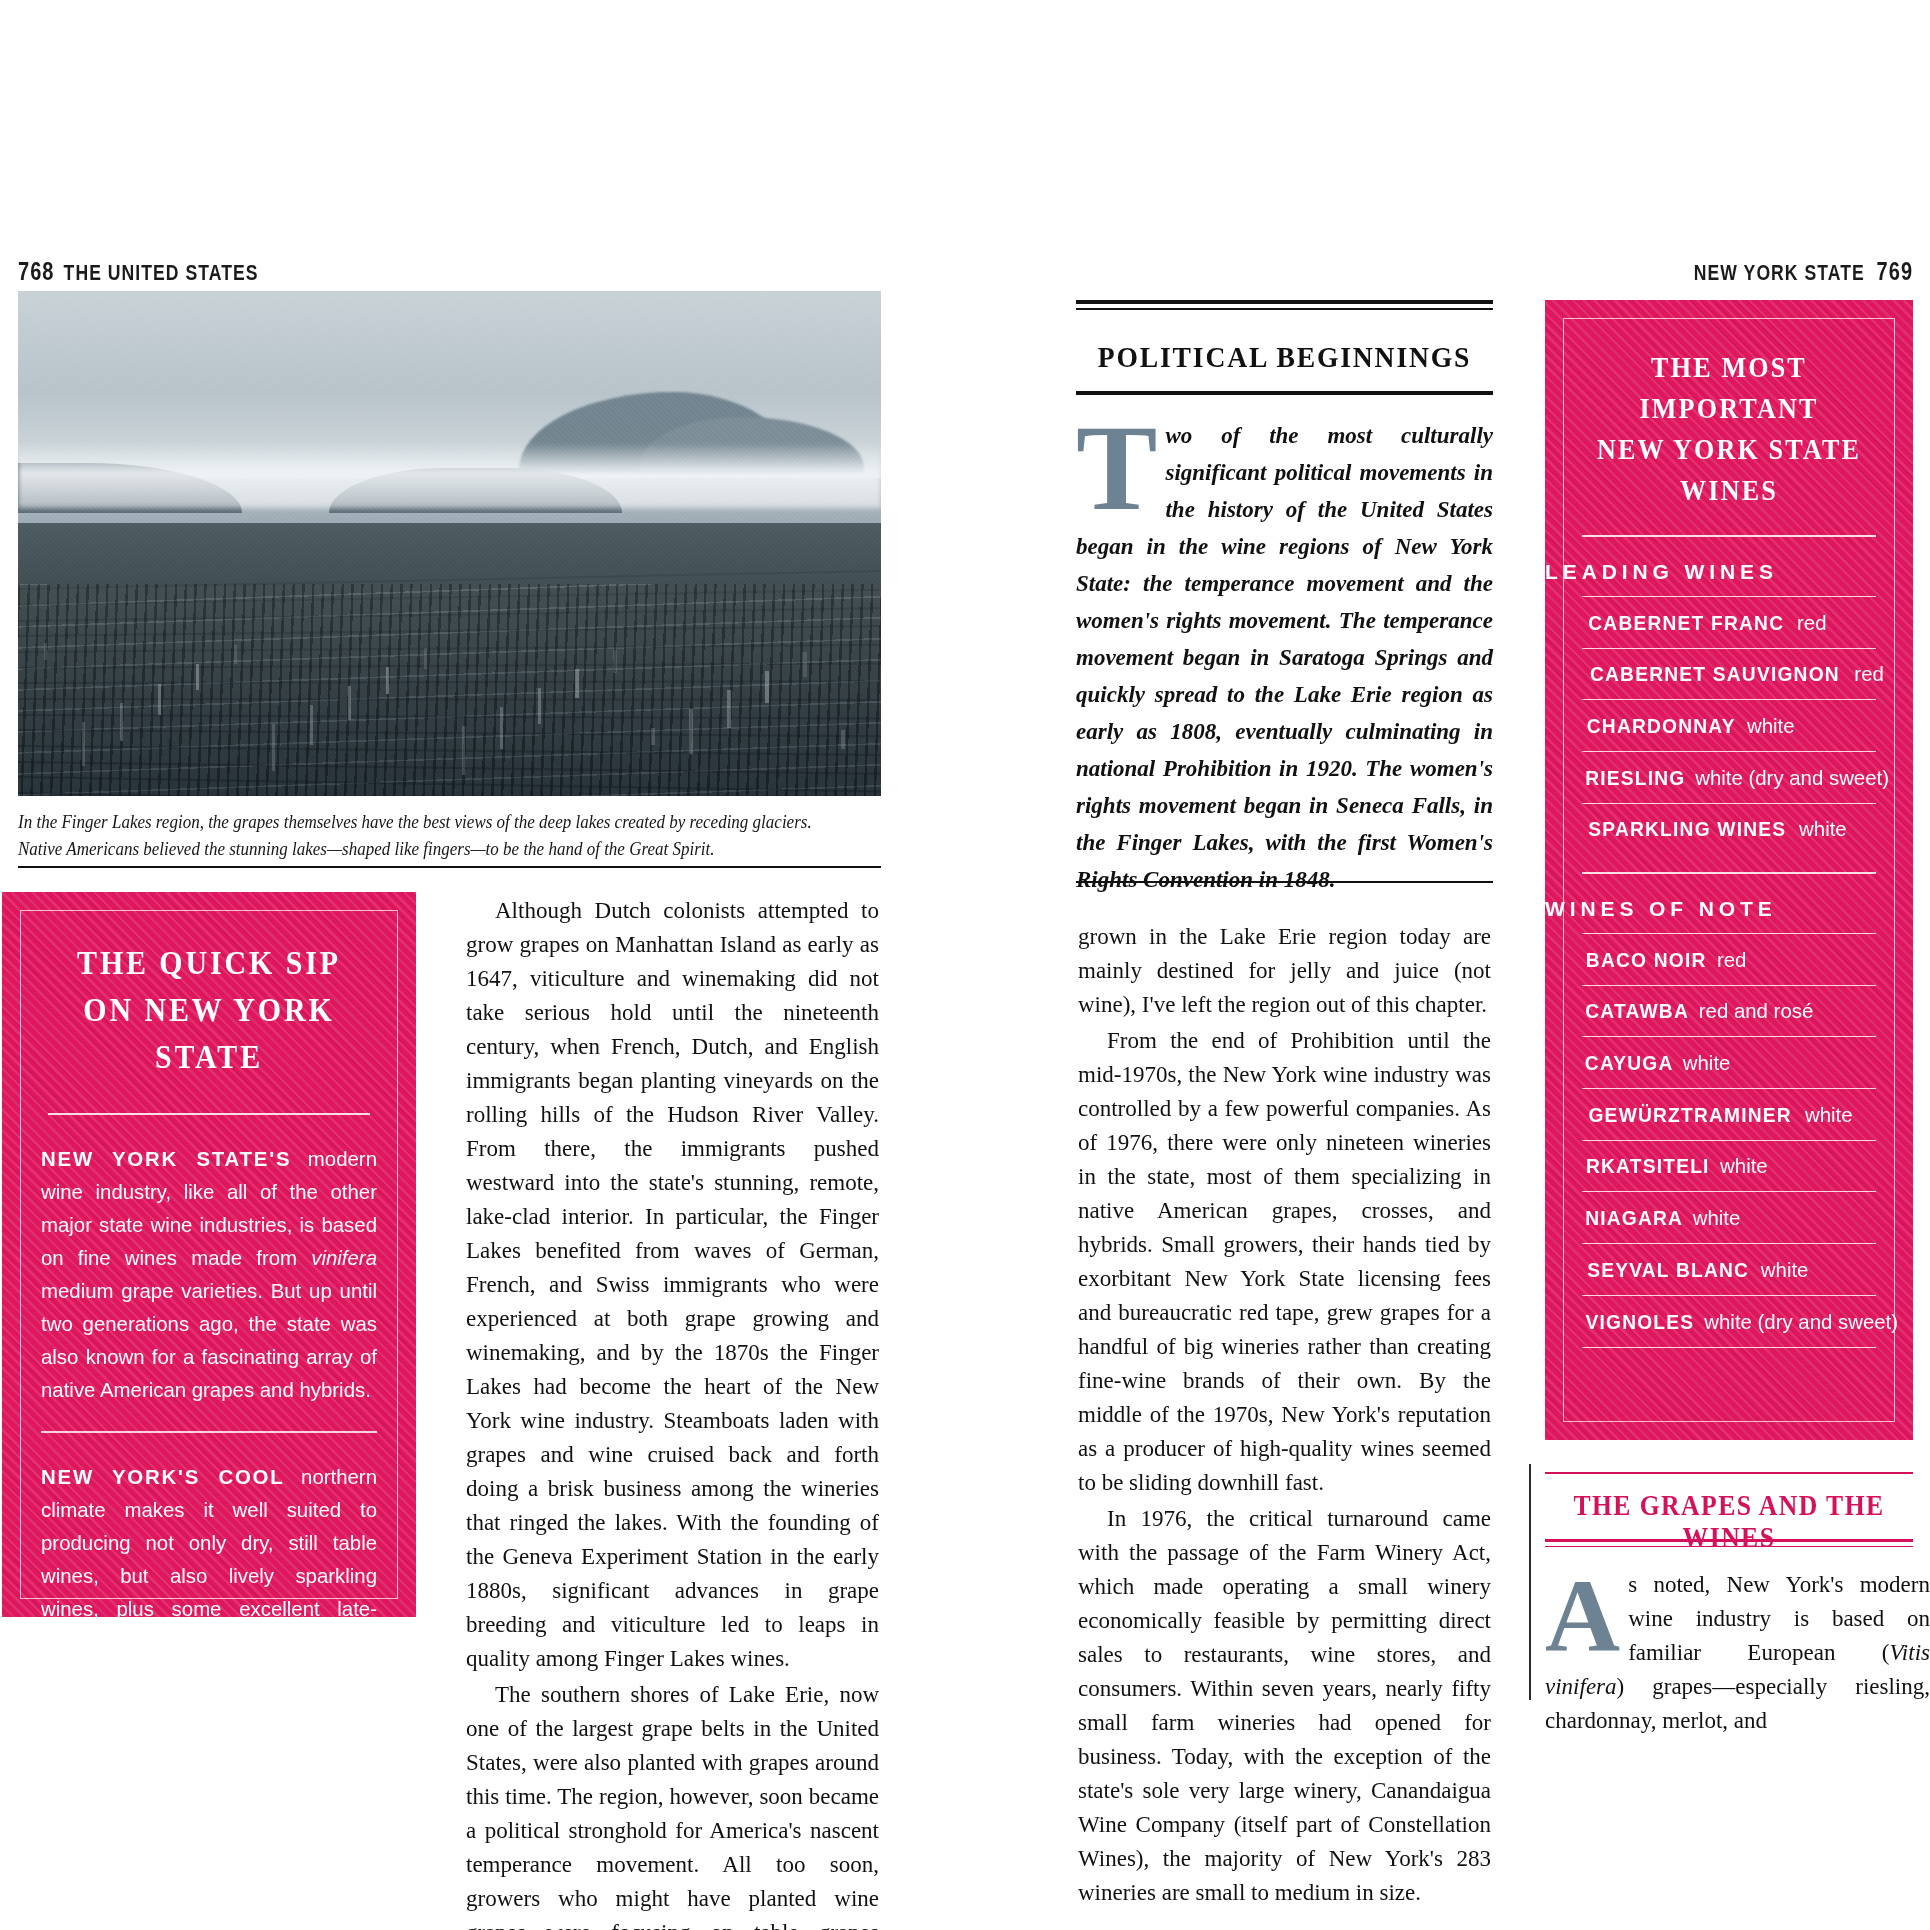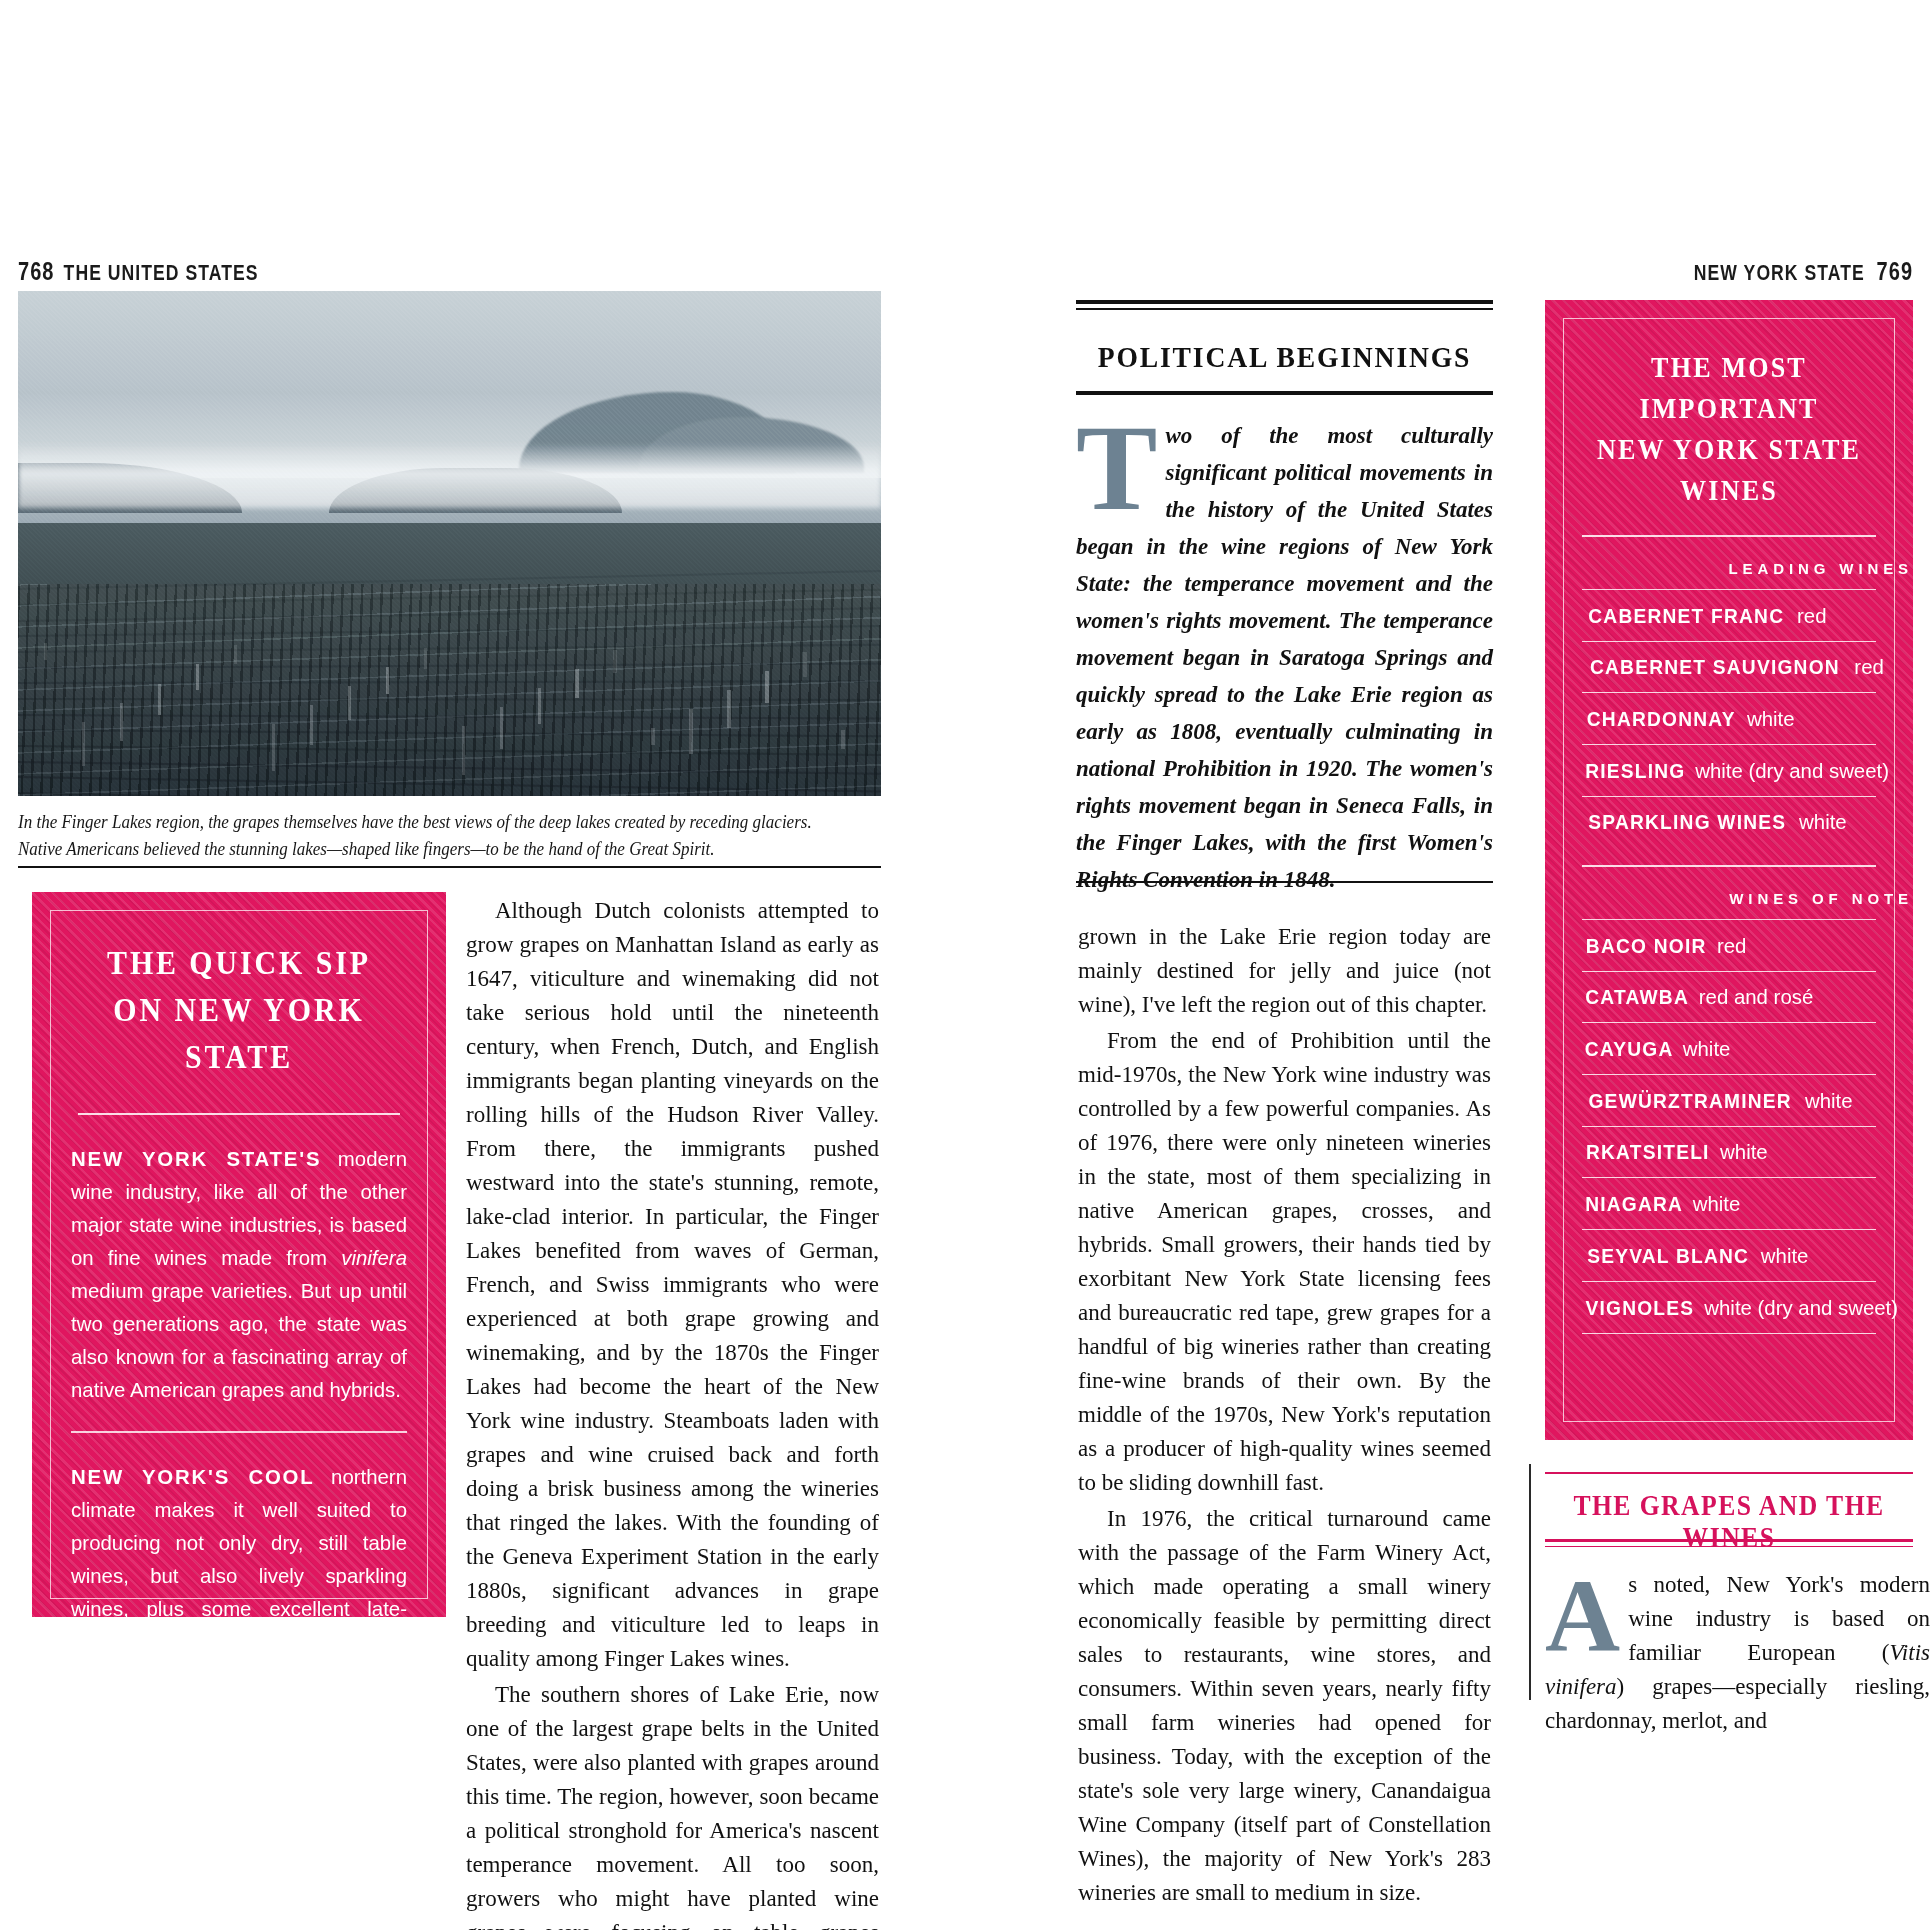--- a/index.html
+++ b/index.html
@@ -131,21 +131,21 @@
         rgba(0,0,0,0) 1.6px, rgba(0,0,0,0) 8.1px);
   }
   .pinkbox .inner-rule{
     position:absolute;
     left:18px;right:18px;top:18px;bottom:18px;
     border:1.6px solid rgba(255,255,255,.72);
     pointer-events:none;
   }
   .pb-content{ position:relative; z-index:2; }
 
-  .quicksip{ left:32px; top:892px; width:414px; height:725px; }
+  .quicksip{ left:2px; top:892px; width:414px; height:725px; }
   .qs-title{
     text-align:center;
     color:#fff;
     font-family:"Liberation Serif",serif;
     font-weight:700;
     font-size:34px;
     line-height:47px;
     letter-spacing:3.3px;
     padding-top:47px;
     text-transform:uppercase;
@@ -251,25 +251,25 @@
     font-weight:700;
     font-size:29px;
     line-height:41px;
     letter-spacing:2.4px;
     padding:47px 33px 0 33px;
     text-transform:uppercase;
     transform:scaleX(.90);
   }
   .w-rule{ height:1.6px;background:rgba(255,255,255,.85); margin:24.4px 37px 0 37px;}
   .w-subhead{
-    text-align:right;
+    text-align:left;
     color:#fff;
     font-family:"Liberation Sans",sans-serif;
     font-weight:700;
-    font-size:15px;
+    font-size:21px;
     letter-spacing:4.9px;
     margin-top:23px;
   }
   .w-list{ margin:0; padding:0 37px; list-style:none;}
   .w-item{
     border-top:1.6px solid rgba(255,255,255,.82);
     padding:14.7px 0 13px 0;
     color:#fff;
     font-family:"Liberation Sans",sans-serif;
     font-size:20.4px;

